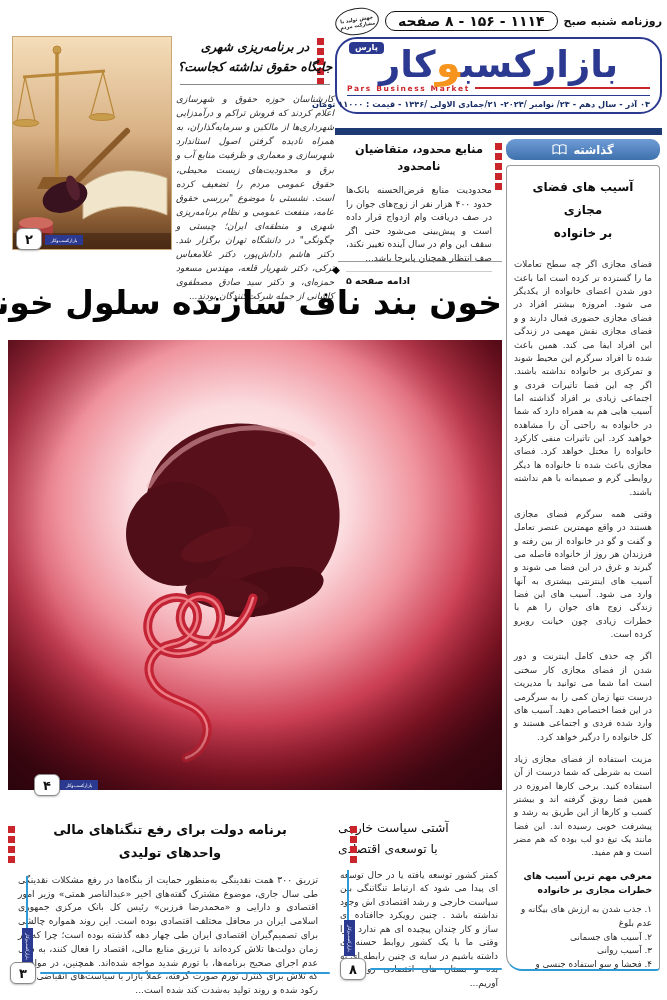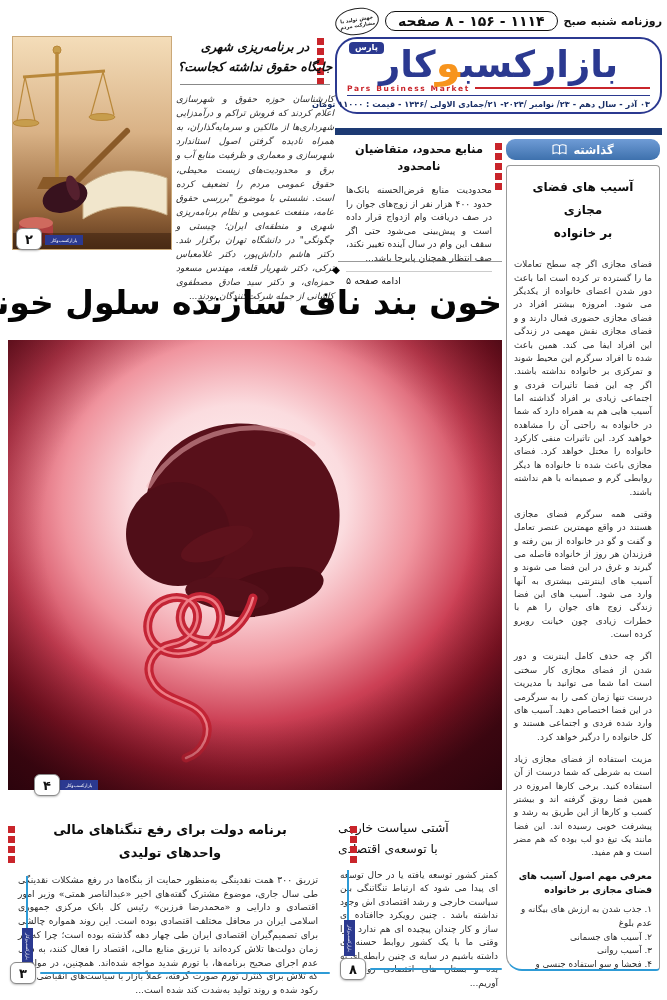--- a/index.html
+++ b/index.html
@@ -38,21 +38,21 @@
   .justice-img { position:absolute; left:4px; top:0; width:160px; height:214px; border:1px solid #caa878; overflow:hidden; }
   .urban-text { position:absolute; right:4px; top:2px; width:158px;font-style:italic; }
   .urban-title { text-align:center; font-weight:bold; font-size:12.3px; line-height:1.6; color:#0d0d0d; }
   .urban-rule { height:1px; background:#888; margin:7px 4px 7px; }
   .article-body { font-size:9px; line-height:1.56; color:#2b2b2b; text-align:justify; }
 
   
   .loan-box { position:absolute; left:338px; top:139px; width:164px; height:123px; border-bottom:1px solid #999; padding:3px 10px 0 8px; }
   .loan-title { text-align:center; font-weight:bold; font-size:11.3px; line-height:1.5; color:#0d0d0d; margin-bottom:8px; }
   .loan-body { font-size:9.1px; line-height:1.5; color:#2b2b2b; text-align:justify; }
-  .loan-continue { border-top:1px solid #ccc; margin-top:5px; padding-top:3px; font-size:9.5px; font-weight:normal; color:#111; text-align:left; }
+  .loan-continue { border-top:1px solid #ccc; margin-top:5px; padding-top:3px; font-size:9.5px; font-weight:bold; color:#111; text-align:left; }
 
   
   .headline { position:absolute; left:8px; top:283px; width:494px; text-align:center; font-size:33px; font-weight:900; color:#050505; letter-spacing:-1px; white-space:nowrap; }
   .fetus-wrap { position:absolute; left:8px; top:340px; width:494px; height:450px; overflow:visible; }
   .fetus-wrap svg { display:block; }
 
   
   .note-col { position:absolute; left:506px; top:139px; width:154px; }
   .note-header { height:21px; border-radius:9px; background:linear-gradient(#6f9cd6,#3e71ad); color:#fff; display:flex; align-items:center; justify-content:center; gap:6px; font-size:11.5px; font-weight:bold; }
   .note-box { margin-top:5px; border:1px solid #999; border-bottom:2.5px solid #2e9bd6; border-radius:4px 4px 4px 16px; padding:10px 7px 8px; height:806px; overflow:hidden; background:#fff; }
@@ -196,21 +196,21 @@
     </div>
     <div class="note-box">
       <div class="note-title">
         <div>آسیب های فضای مجازی</div>
         <div>بر خانواده</div>
       </div>
       <p>فضای مجازی اگر چه سطح تعاملات ما را گسترده تر کرده است اما باعث دور شدن اعضای خانواده از یکدیگر می شود. امروزه بیشتر افراد در فضای مجازی حضوری فعال دارند و و فضای مجازی نقش مهمی در زندگی این افراد ایفا می کند. همین باعث شده تا افراد سرگرم این محیط شوند و تمرکزی بر خانواده نداشته باشند. اگر چه این فضا تاثیرات فردی و اجتماعی زیادی بر افراد گذاشته اما آسیب هایی هم به همراه دارد که شما در خانواده به راحتی آن را مشاهده خواهید کرد. این تاثیرات منفی کارکرد خانواده را مختل خواهد کرد. فضای مجازی باعث شده تا خانواده ها دیگر روابطی گرم و صمیمانه با هم نداشته باشند.</p>
       <p>وقتی همه سرگرم فضای مجازی هستند در واقع مهمترین عنصر تعامل و گفت و گو در خانواده از بین رفته و فرزندان هر روز از خانواده فاصله می گیرند و غرق در این فضا می شوند و آسیب های اینترنتی بیشتری به آنها وارد می شود. آسیب های این فضا زندگی زوج های جوان را هم با خطرات زیادی چون خیانت روبرو کرده است.</p>
       <p>اگر چه حذف کامل اینترنت و دور شدن از فضای مجازی کار سختی است اما شما می توانید با مدیریت درست تنها زمان کمی را به سرگرمی در این فضا اختصاص دهید. آسیب های وارد شده فردی و اجتماعی هستند و کل خانواده را درگیر خواهد کرد.</p>
       <p>مزیت استفاده از فضای مجازی زیاد است به شرطی که شما درست از آن استفاده کنید. برخی کارها امروزه در همین فضا رونق گرفته اند و بیشتر کسب و کارها از این طریق به رشد و پیشرفت خوبی رسیده اند. این فضا مانند یک تیغ دو لب بوده که هم مضر است و هم مفید.</p>
-      <div class="note-sub">معرفی مهم اصول آسیب های فضای مجازی بر خانواده</div>
+      <div class="note-sub">معرفی مهم ترین آسیب های خطرات مجازی بر خانواده</div>
       <div class="note-line">۱. جذب شدن به ارزش های بیگانه و عدم بلوغ</div>
       <div class="note-line">۲. آسیب های جسمانی</div>
       <div class="note-line">۳. آسیب روانی</div>
       <div class="note-line">۴. فحشا و سو استفاده جنسی و خیانت اینترنتی</div>
 
     </div>
   </div>
 
   <div class="prod-box">
     <div class="red-squares" style="left:0; top:8px; height:37px;"></div>

